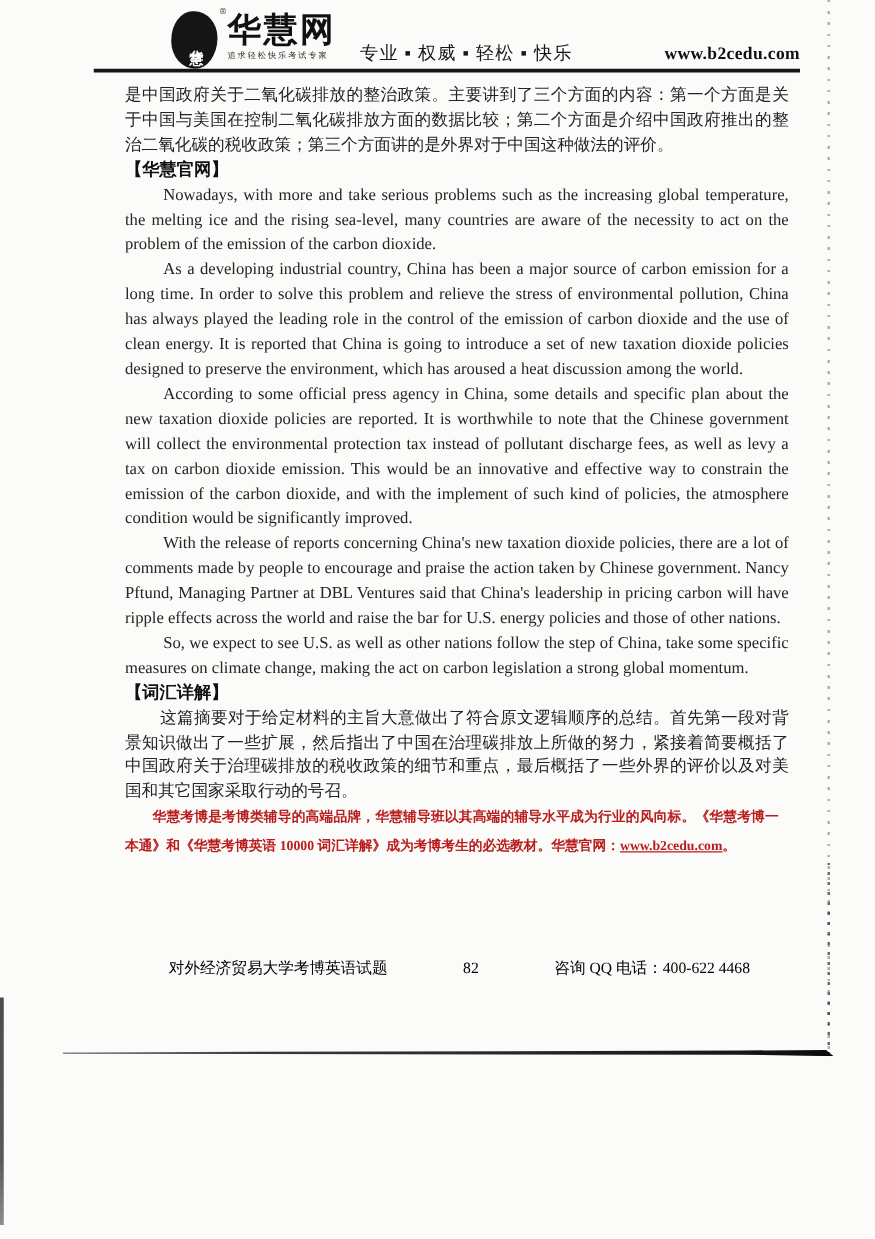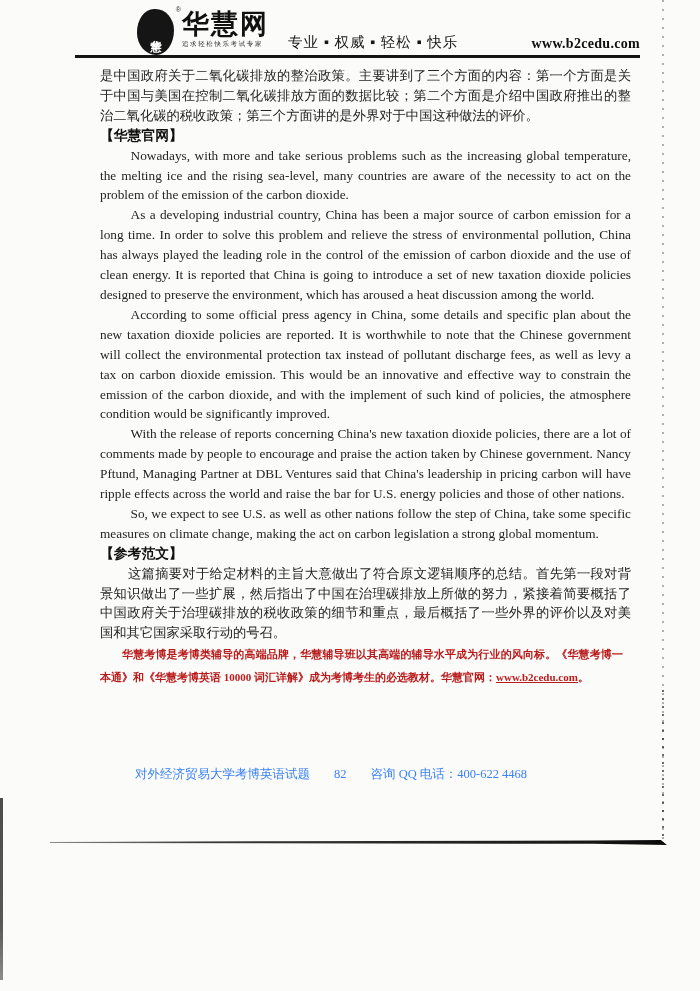--- a/index.html
+++ b/index.html
@@ -63,22 +63,22 @@
   .cn-indent{text-indent:2.1em;}
   .promo{
     margin-top:15px;
     font-weight:bold;font-size:11px;line-height:23px;color:#b91c1c;
     text-indent:2em;text-align:justify;padding-right:8px;
   }
   .promo .link{text-decoration:underline;}
   
   .footer{
     position:absolute;left:135px;top:766px;width:465px;
-    display:flex;justify-content:flex-start;align-items:baseline;
-    font-size:12.5px;color:#3b82f6;gap:24px;
+    display:flex;justify-content:space-between;align-items:baseline;
+    font-size:12.5px;color:#000000;gap:24px;
   }
   
   .v-dotted{
     position:absolute;left:662px;top:0;width:1.5px;height:845px;
     background:repeating-linear-gradient(to bottom,
       rgba(50,50,50,.38) 0 2px, rgba(0,0,0,0) 2px 9px);
   }
   .v-dotted-dark{
     position:absolute;left:662px;top:690px;width:1.5px;height:155px;
     background:repeating-linear-gradient(to bottom,
@@ -120,21 +120,21 @@
     <p class="cn-cont">是中国政府关于二氧化碳排放的整治政策。主要讲到了三个方面的内容：第一个方面是关于中国与美国在控制二氧化碳排放方面的数据比较；第二个方面是介绍中国政府推出的整治二氧化碳的税收政策；第三个方面讲的是外界对于中国这种做法的评价。</p>
 
     <p class="sec-title">【华慧官网】</p>
 
     <p class="essay-p">Nowadays, with more and take serious problems such as the increasing global temperature, the melting ice and the rising sea-level, many countries are aware of the necessity to act on the problem of the emission of the carbon dioxide.</p>
     <p class="essay-p">As a developing industrial country, China has been a major source of carbon emission for a long time. In order to solve this problem and relieve the stress of environmental pollution, China has always played the leading role in the control of the emission of carbon dioxide and the use of clean energy. It is reported that China is going to introduce a set of new taxation dioxide policies designed to preserve the environment, which has aroused a heat discussion among the world.</p>
     <p class="essay-p">According to some official press agency in China, some details and specific plan about the new taxation dioxide policies are reported. It is worthwhile to note that the Chinese government will collect the environmental protection tax instead of pollutant discharge fees, as well as levy a tax on carbon dioxide emission. This would be an innovative and effective way to constrain the emission of the carbon dioxide, and with the implement of such kind of policies, the atmosphere condition would be significantly improved.</p>
     <p class="essay-p">With the release of reports concerning China's new taxation dioxide policies, there are a lot of comments made by people to encourage and praise the action taken by Chinese government. Nancy Pftund, Managing Partner at DBL Ventures said that China's leadership in pricing carbon will have ripple effects across the world and raise the bar for U.S. energy policies and those of other nations.</p>
     <p class="essay-p">So, we expect to see U.S. as well as other nations follow the step of China, take some specific measures on climate change, making the act on carbon legislation a strong global momentum.</p>
 
-    <p class="sec-title">【参考范文】</p>
+    <p class="sec-title">【词汇详解】</p>
 
     <p class="cn-indent">这篇摘要对于给定材料的主旨大意做出了符合原文逻辑顺序的总结。首先第一段对背景知识做出了一些扩展，然后指出了中国在治理碳排放上所做的努力，紧接着简要概括了中国政府关于治理碳排放的税收政策的细节和重点，最后概括了一些外界的评价以及对美国和其它国家采取行动的号召。</p>
 
     <p class="promo"><span>华慧考博是考博类辅导的高端品牌，华慧辅导班以其高端的辅导水平成为行业的风向标。《华慧考博一本通》和《华慧考博英语 10000 词汇详解》成为考博考生的必选教材。华慧官网：</span><span class="link">www.b2cedu.com</span><span>。</span></p>
   </div>
 
   <div class="footer">
     <span>对外经济贸易大学考博英语试题</span>
     <span>82</span>
     <span>咨询 QQ 电话：400-622 4468</span>

